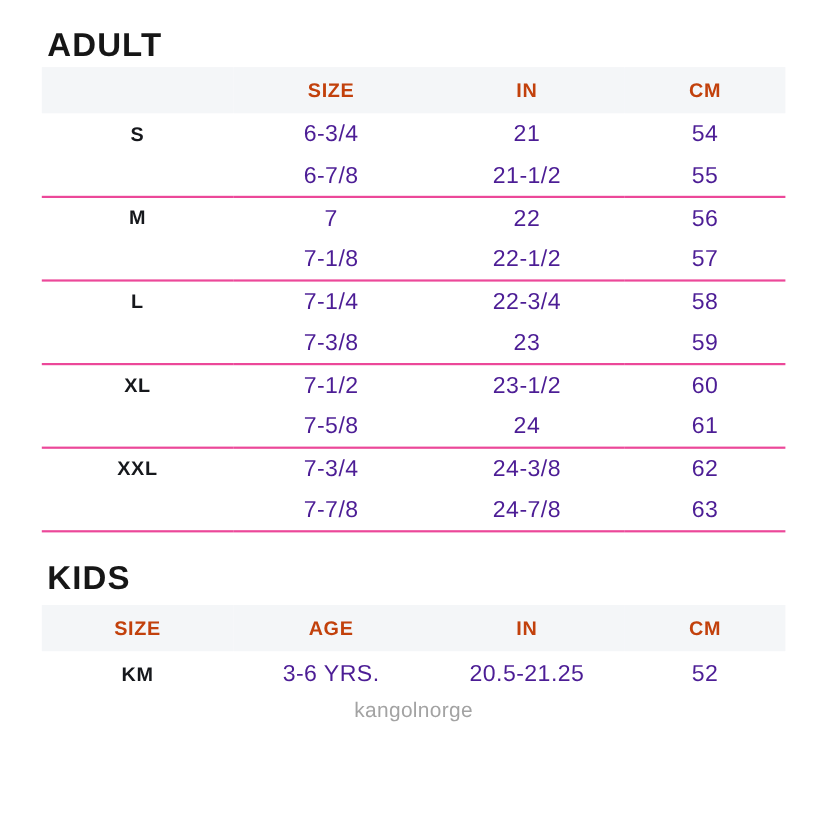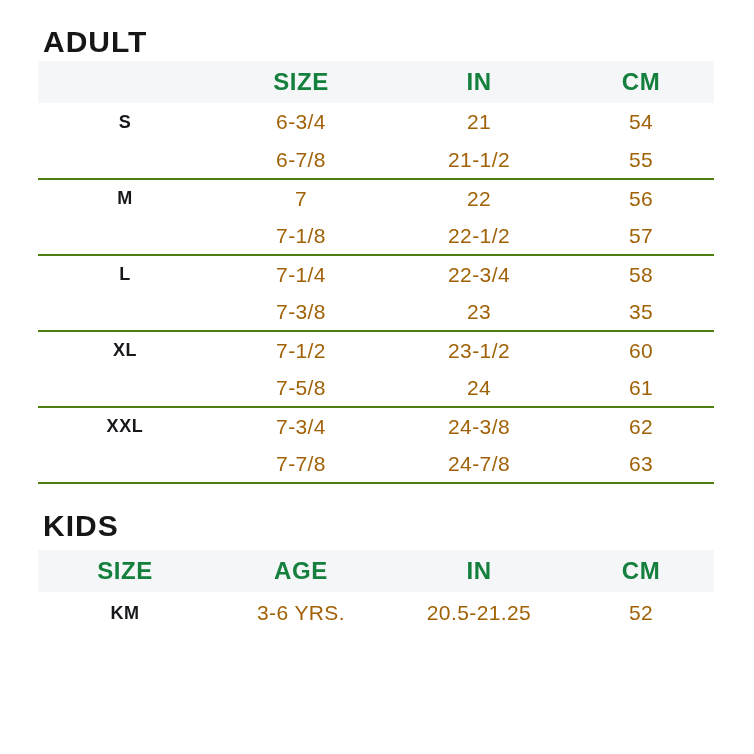--- a/index.html
+++ b/index.html
@@ -30,44 +30,44 @@
     table-layout: fixed;
   }
   col.c1 { width: 174px; }
   col.c2 { width: 178px; }
   col.c3 { width: 178px; }
   col.c4 { width: 146px; }
 
   thead th {
     height: 42px;
     background: #f4f6f8;
-    font-size: 24px;
+    font-size: 18px;
     font-weight: 700;
     letter-spacing: 0.6px;
-    color: #15803d;
+    color: #c2410c;
     text-align: center;
     vertical-align: middle;
   }
   td {
     text-align: center;
     vertical-align: middle;
     font-size: 21px;
     font-weight: 400;
-    color: #a16207;
+    color: #4c1d95;
     letter-spacing: 0.4px;
   }
   .adult-table td { height: 38px; }
   .kids-table td  { height: 42px; }
   td.lbl {
     font-size: 18px;
     font-weight: 700;
     letter-spacing: 0.6px;
     color: #16181c;
   }
-  tr.grp-end td { border-bottom: 2px solid #4d7c0f; }
+  tr.grp-end td { border-bottom: 2px solid #ec4899; }
 
   .footer {
     width: 676px;
     margin-left: 38px;
     text-align: center;
     font-size: 19px;
     line-height: 26px;
     color: #a3a3a3;
     letter-spacing: 0.3px;
   }
@@ -123,21 +123,21 @@
         <tr>
           <td class="lbl">L</td>
           <td>7-1/4</td>
           <td>22-3/4</td>
           <td>58</td>
         </tr>
         <tr class="grp-end">
           <td class="lbl"></td>
           <td>7-3/8</td>
           <td>23</td>
-          <td>35</td>
+          <td>59</td>
         </tr>
         <tr>
           <td class="lbl">XL</td>
           <td>7-1/2</td>
           <td>23-1/2</td>
           <td>60</td>
         </tr>
         <tr class="grp-end">
           <td class="lbl"></td>
           <td>7-5/8</td>
@@ -181,13 +181,14 @@
           <td class="lbl">KM</td>
           <td>3-6 YRS.</td>
           <td>20.5-21.25</td>
           <td>52</td>
         </tr>
       </tbody>
     </table>
 
   </div>
 
+  <div class="footer">kangolnorge</div>
 </div>
 
 </body></html>

